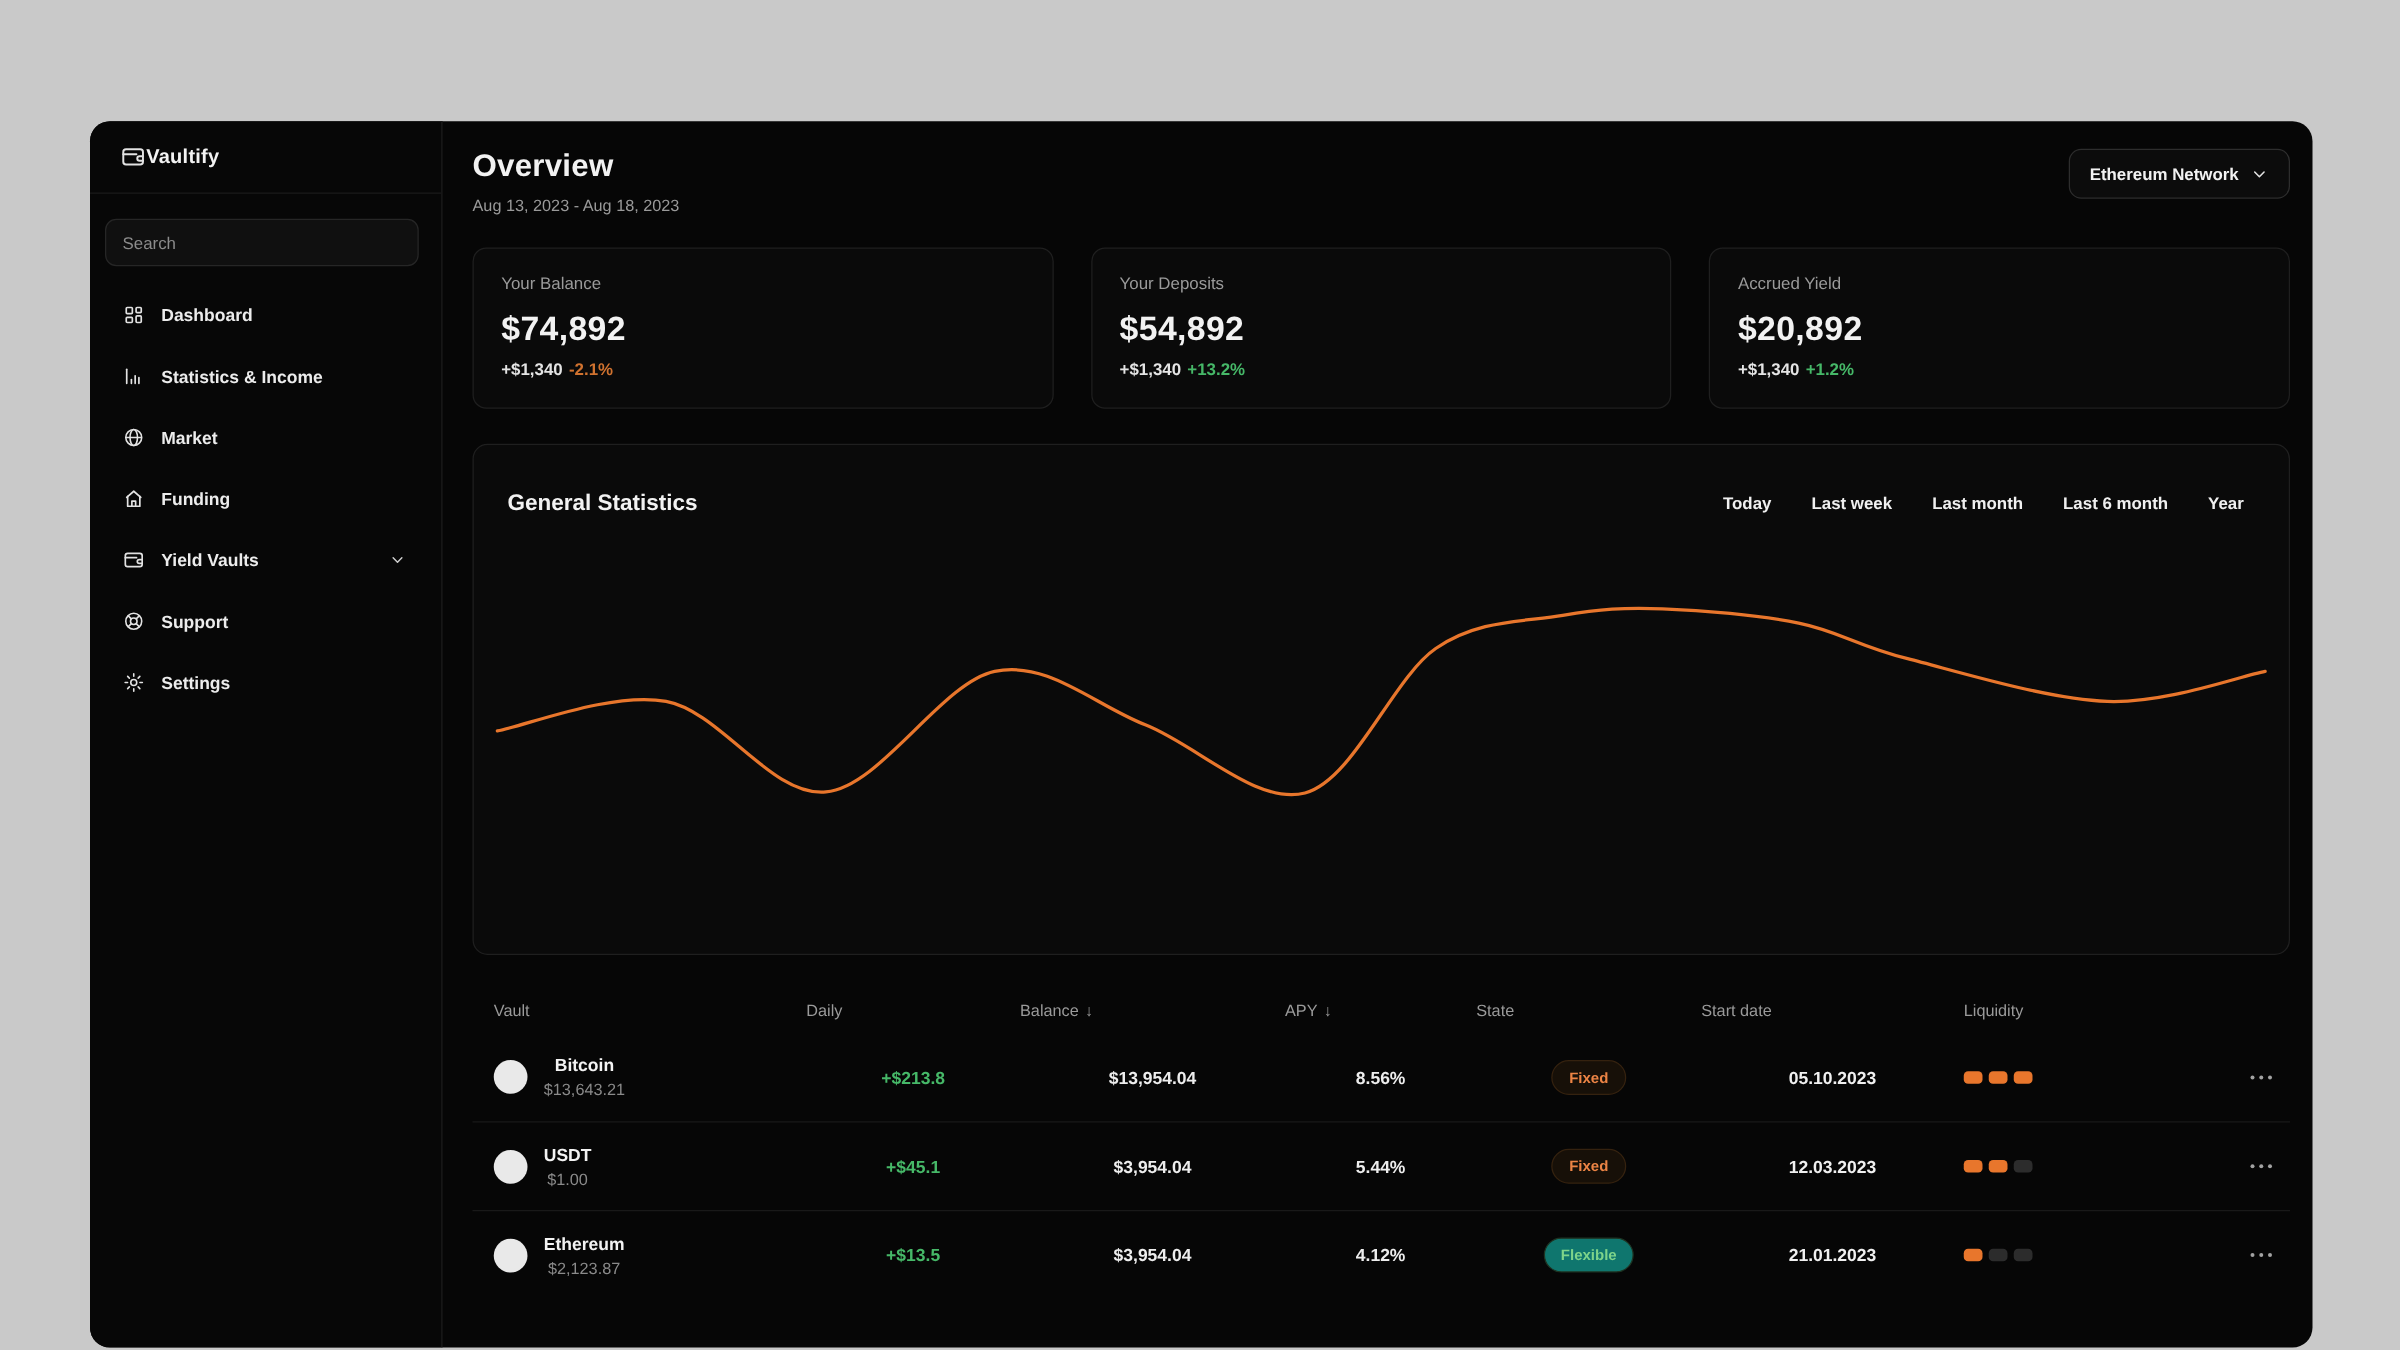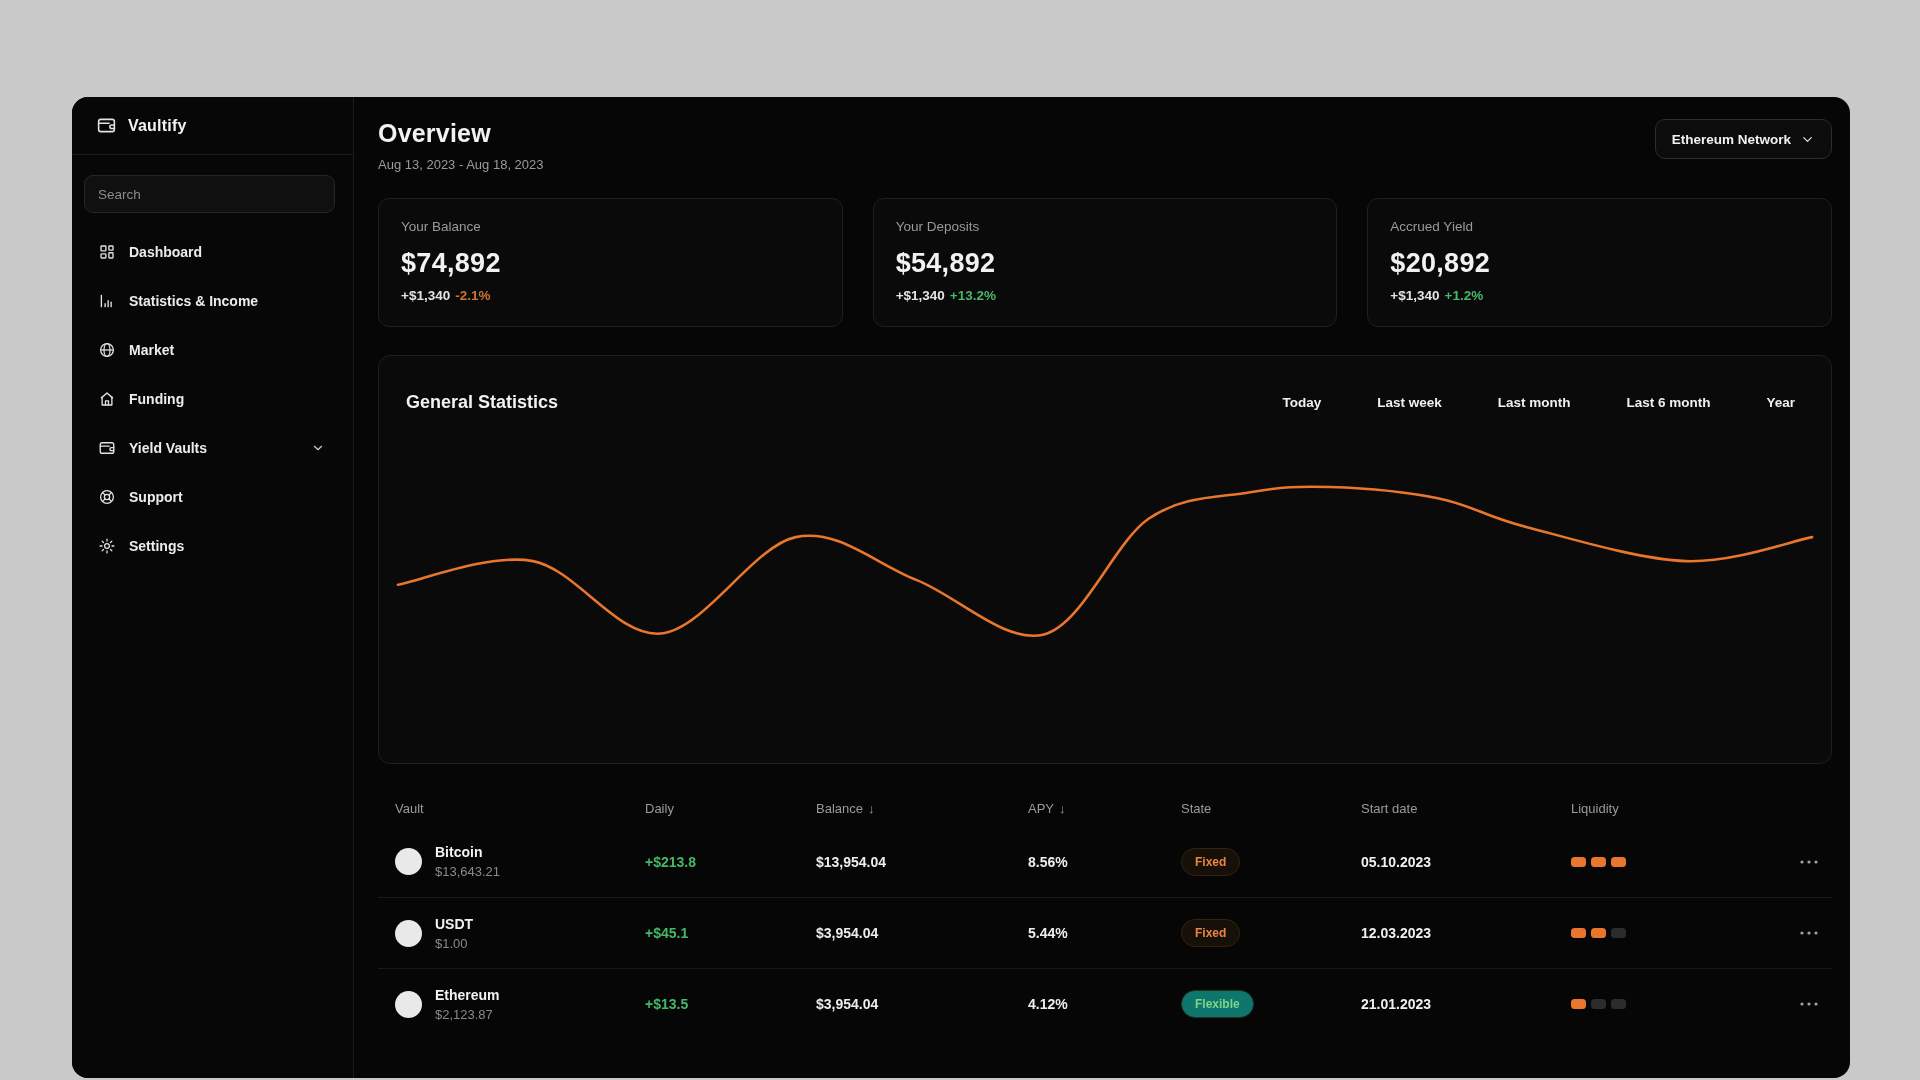--- a/index.html
+++ b/index.html
@@ -13,21 +13,21 @@
   .app {
     position: absolute; left: 72px; top: 97px; width: 1778px; height: 981px;
     background: #060606; border-radius: 16px; display: flex; overflow: hidden;
   }
   
   .sidebar {
     width: 282px; flex: 0 0 282px; background: #070707;
     border-right: 1px solid #1c1c1c; display: flex; flex-direction: column;
   }
   .logo-row {
-    height: 58px; display: flex; align-items: center; gap: 11px;
+    height: 58px; display: flex; align-items: center; 
     padding: 0 24px; border-bottom: 1px solid #1b1b1b;
   }
   .logo-row .app-title { font-size: 16px; font-weight: 700; letter-spacing: .2px; }
   .icon { display: inline-flex; align-items: center; justify-content: center; color: #e2e2e2; }
   .icon svg { display: block; }
   .search-box { margin: 20px 18px 0 12px; }
   .search-box input {
     width: 100%; height: 38px; background: #101010; border: 1px solid #262626;
     border-radius: 9px; padding: 1px 13px; color: #e8e8e8; font-size: 13.5px;
     font-family: inherit; outline: none;
@@ -65,28 +65,28 @@
   
   .panel {
     position: relative; margin-top: 28px; height: 409px;
     background: #0a0a0a; border: 1px solid #1f1f1f; border-radius: 12px;
   }
   .panel-head {
     position: absolute; top: 36px; left: 27px; right: 36px;
     display: flex; justify-content: space-between; align-items: center; z-index: 2;
   }
   .panel-title { font-size: 18px; font-weight: 700; }
-  .filters { display: flex; gap: 56px; }
+  .filters { display: flex; gap: 32px; }
   .filter-btn {
     background: none; border: none; color: #f0f0f0; font-size: 13.5px;
     font-weight: 600; cursor: pointer; font-family: inherit;
   }
   .chart-svg { position: absolute; inset: 0; width: 100%; height: 100%; }
   
-  .vault-table { margin-top: 26px; }
+  .vault-table { margin-top: 26px; text-align: center; }
   .t-row {
     display: grid; align-items: center;
     grid-template-columns: 250px 171px 212px 153px 180px 210px 1fr 48px;
     padding-left: 17px; padding-right: 14px;
   }
   .t-head { height: 36px; }
   .t-head .th { font-size: 13px; color: #9a9a9a; display: flex; align-items: center; gap: 5px; }
   .t-head .sort { color: #9a9a9a; font-size: 13px; }
   .t-body .t-row { height: 71px; cursor: pointer; }
   .t-body .t-row + .t-row { border-top: 1px solid #191919; }

